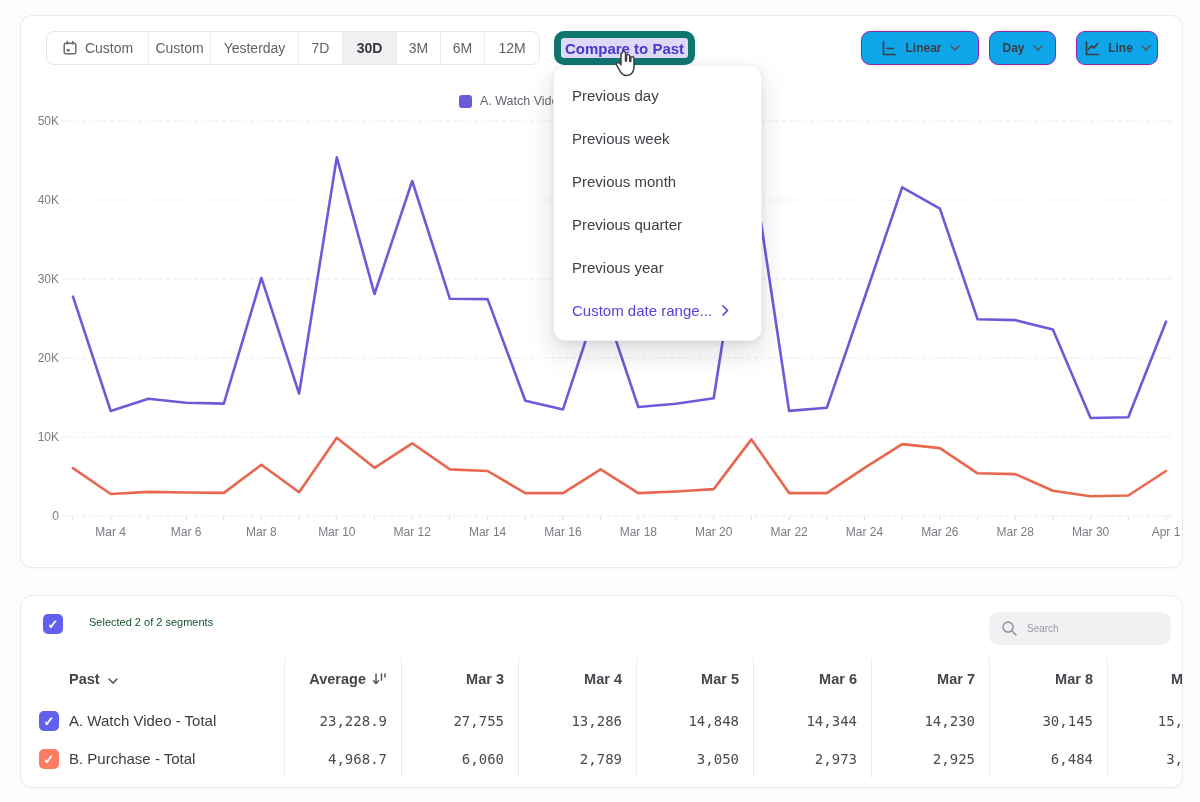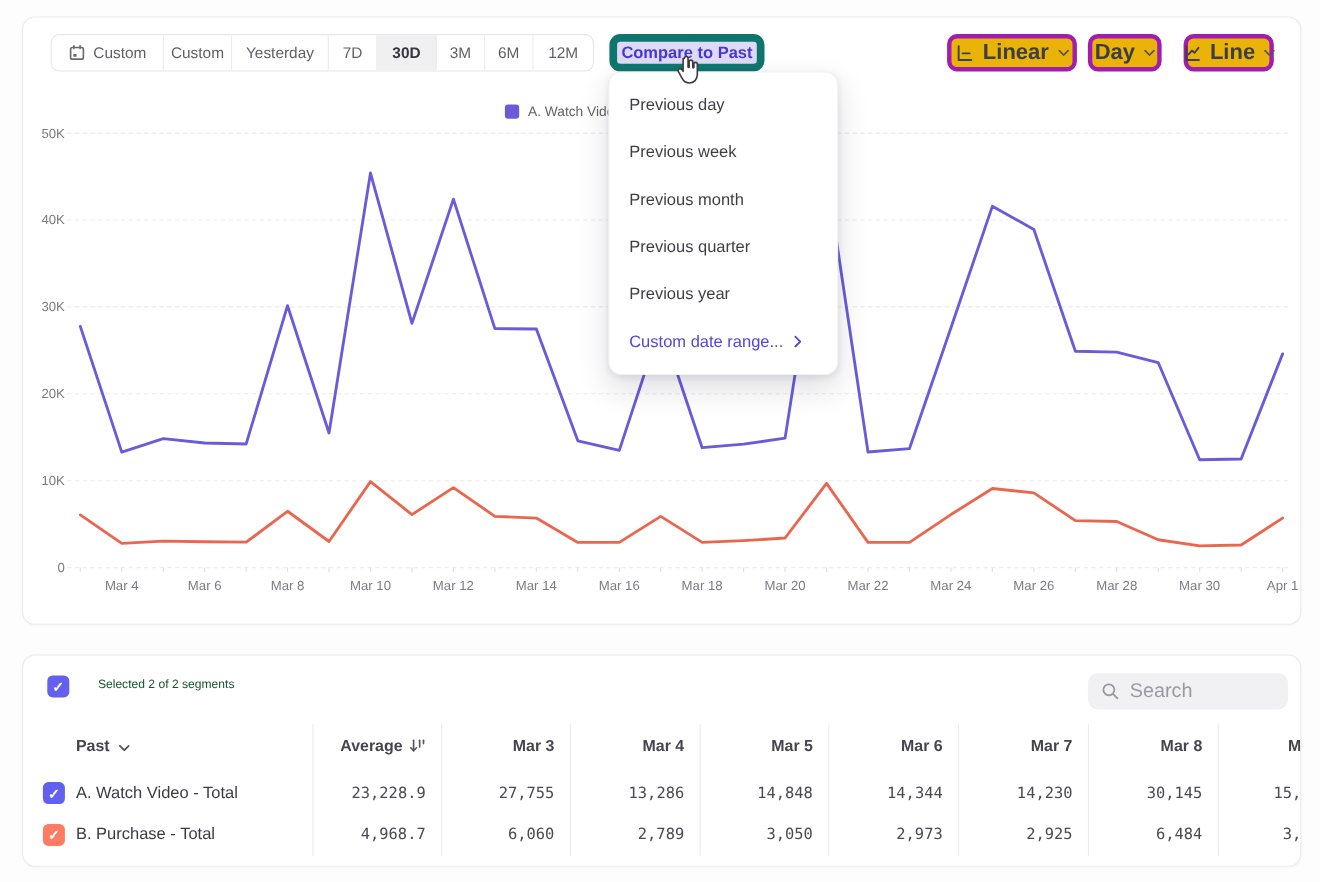--- a/index.html
+++ b/index.html
@@ -9,21 +9,21 @@
   .card { position:absolute; background:#fff; border:1px solid #ebebef; border-radius:12px; box-shadow:0 1px 2px rgba(20,20,40,.03); }
   #chart-card { left:20px; top:15px; width:1163px; height:553px; }
   #table-card { left:20px; top:595px; width:1163px; height:193px; overflow:hidden; }
 
   
   .seg-group { position:absolute; left:25px; top:15px; height:34px; display:flex; border:1px solid #e5e5ea; border-radius:8px; overflow:hidden; background:#fff; }
   .seg-item { display:flex; align-items:center; justify-content:center; gap:7px; height:100%; font-size:14px; color:#5f5f68; border-right:1px solid #ececf0; cursor:pointer; white-space:nowrap; }
   .seg-item:last-child { border-right:none; }
   .seg-item.sel { background:#f0f0f3; color:#35353b; font-weight:700; }
 
-  .pill-btn { position:absolute; height:34px; display:flex; align-items:center; justify-content:center; gap:8px; border:4px solid #a21caf; border-radius:9px; background:#eab308; font-size:20px; color:#3d3d45; font-weight:600; cursor:pointer; }
+  .pill-btn { position:absolute; height:34px; display:flex; align-items:center; justify-content:center; gap:8px; border:1px solid #a21caf; border-radius:9px; background:#0ea5e9; font-size:12px; color:#3d3d45; font-weight:600; cursor:pointer; }
   #compare-btn { left:533px; top:15px; width:141px; background:#dfd9f8; border:7px solid #0f766e; color:#4637ce; font-size:15px; border-radius:10px; }
 
   
   #plot-svg { position:absolute; left:0; top:0; pointer-events:none; }
   .ylab { position:absolute; width:38px; text-align:right; font-size:12px; color:#7b7b84; }
   .xlab { position:absolute; width:70px; text-align:center; font-size:12px; color:#7b7b84; }
   #legend { position:absolute; left:438px; top:78px; display:flex; align-items:center; gap:24px; }
   .leg-item { display:flex; align-items:center; gap:8px; font-size:12.5px; color:#63636c; white-space:nowrap; }
   .leg-sq { width:13px; height:13px; border-radius:3px; flex:0 0 auto; }
 
@@ -32,21 +32,21 @@
   .menu-item { height:43px; line-height:43px; padding-left:18px; font-size:15px; color:#3e3e46; cursor:pointer; }
   .menu-item.custom { color:#5544d8; display:flex; align-items:center; justify-content:space-between; padding-right:32px; }
 
   #cursor { position:absolute; left:612px; top:50px; z-index:12; }
 
   
   #sel-check { position:absolute; left:22px; top:18px; }
   .checkbox { width:20px; height:20px; border-radius:5px; color:#fff; font-size:13px; font-weight:700; display:flex; align-items:center; justify-content:center; cursor:pointer; }
   #sel-label { position:absolute; left:68px; top:20px; font-size:11px; color:#14532d; }
   #search-box { position:absolute; left:968px; top:16px; width:182px; height:33px; background:#f1f1f4; border-radius:9px; display:flex; align-items:center; gap:9px; padding:0 12px; }
-  #search-box input { border:none; outline:none; background:transparent; font-size:18px; color:#3f3f47; width:130px; font-family:"Liberation Sans", sans-serif; }
+  #search-box input { border:none; outline:none; background:transparent; font-size:10px; color:#3f3f47; width:130px; font-family:"Liberation Sans", sans-serif; }
   #search-box input::placeholder { color:#9a9aa3; }
 
   .col-sep { position:absolute; top:62px; height:120px; width:1px; background:#ececf1; }
   .th { position:absolute; top:65px; height:36px; line-height:36px; font-size:14.5px; color:#45454d; font-weight:700; text-align:right; white-space:nowrap; }
   .td { position:absolute; height:38px; line-height:38px; font-size:14px; color:#4a4a52; font-family:"DejaVu Sans Mono", monospace; text-align:right; white-space:nowrap; }
   .row-name { position:absolute; left:48px; height:38px; line-height:38px; font-size:15px; color:#3b3b43; font-family:"Liberation Sans", sans-serif; text-align:left; }
   .row-check { position:absolute; left:18px; }
 
   .ico { flex:0 0 auto; display:block; }
 </style>

